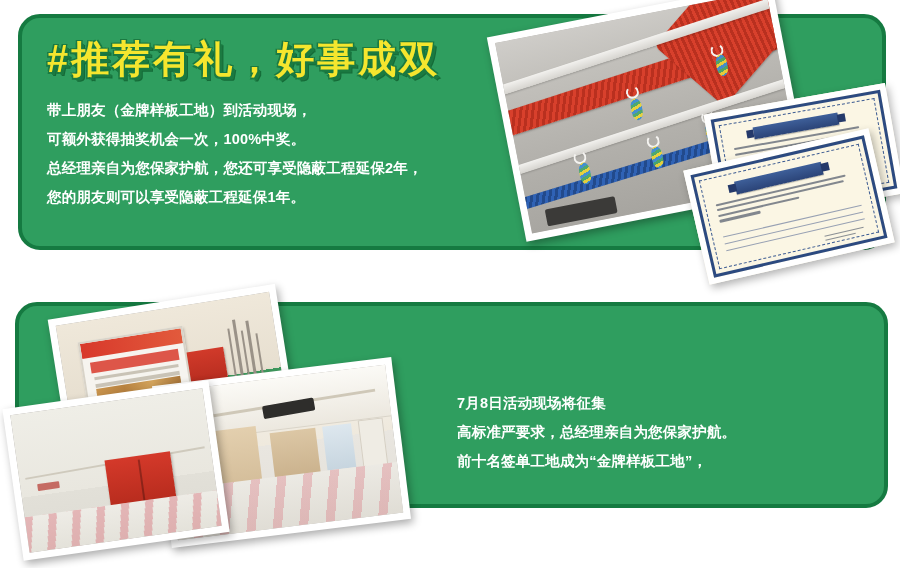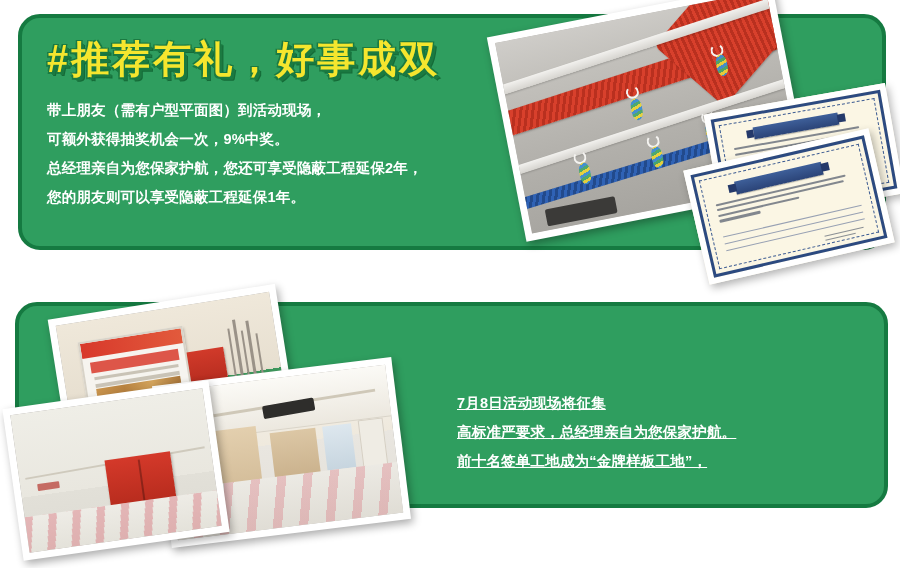--- a/index.html
+++ b/index.html
@@ -80,21 +80,20 @@
     letter-spacing: 0.2px;
     white-space: nowrap;
   }
   .body-top {
     left: 47px;
     top: 96px;
   }
   .body-bottom {
     left: 457px;
     top: 389px;
-    text-decoration: underline;
   }
   .body-copy .line { display: block; }
 
   
   .photo {
     position: absolute;
     background: #ffffff;
     padding: 7px;
     box-sizing: border-box;
     box-shadow: 2px 4px 9px rgba(0,0,0,0.33);
@@ -463,22 +462,22 @@
 </head>
 <body>
 
 <div class="stage">
 
   <div class="panel panel-top"></div>
 
   <div class="heading heading-top">#推荐有礼，好事成双</div>
 
   <div class="body-copy body-top">
-    <span class="line">带上朋友（需有户型平面图）到活动现场，</span>
-    <span class="line">可额外获得抽奖机会一次，9%中奖。</span>
+    <span class="line">带上朋友（金牌样板工地）到活动现场，</span>
+    <span class="line">可额外获得抽奖机会一次，100%中奖。</span>
     <span class="line">总经理亲自为您保家护航，您还可享受隐蔽工程延保2年，</span>
     <span class="line">您的朋友则可以享受隐蔽工程延保1年。</span>
   </div>
 
   <div class="photo ph-conduit">
     <div class="img">
       <div class="conduit-bg"></div>
       <div class="conduit-band cb1"></div>
       <div class="conduit-band cb2"></div>
       <div class="conduit-blue"></div>

